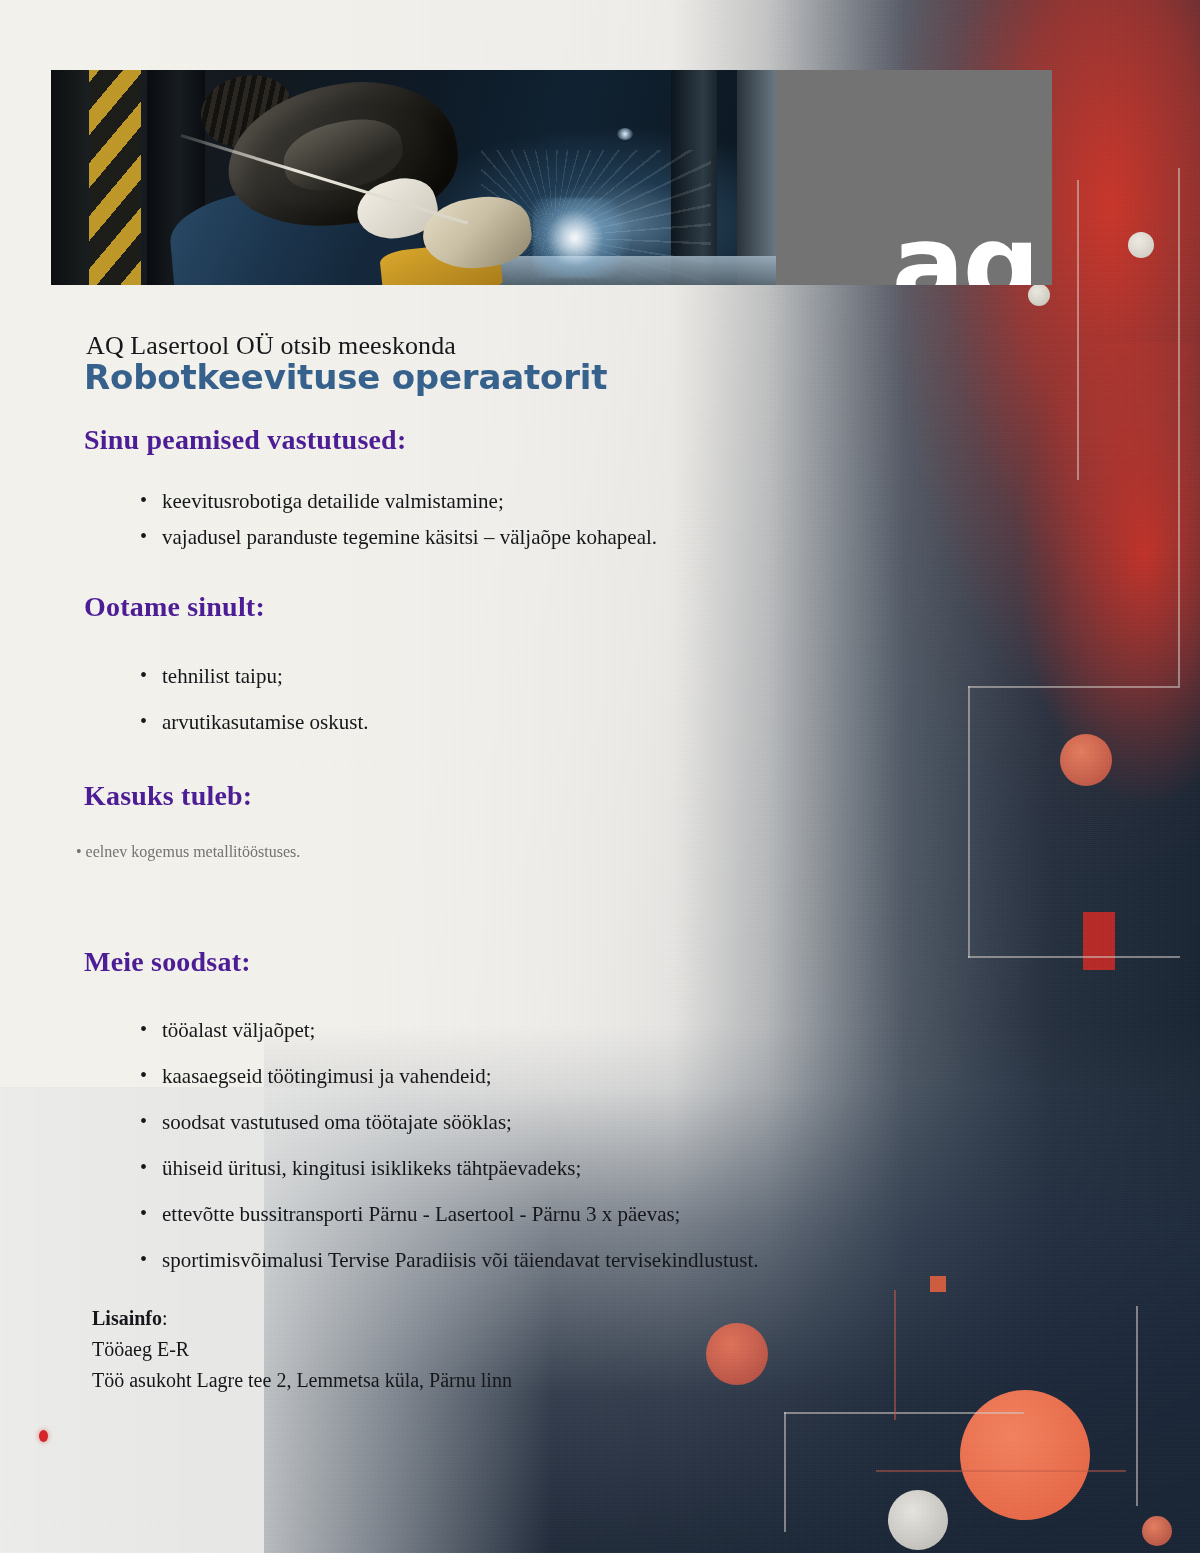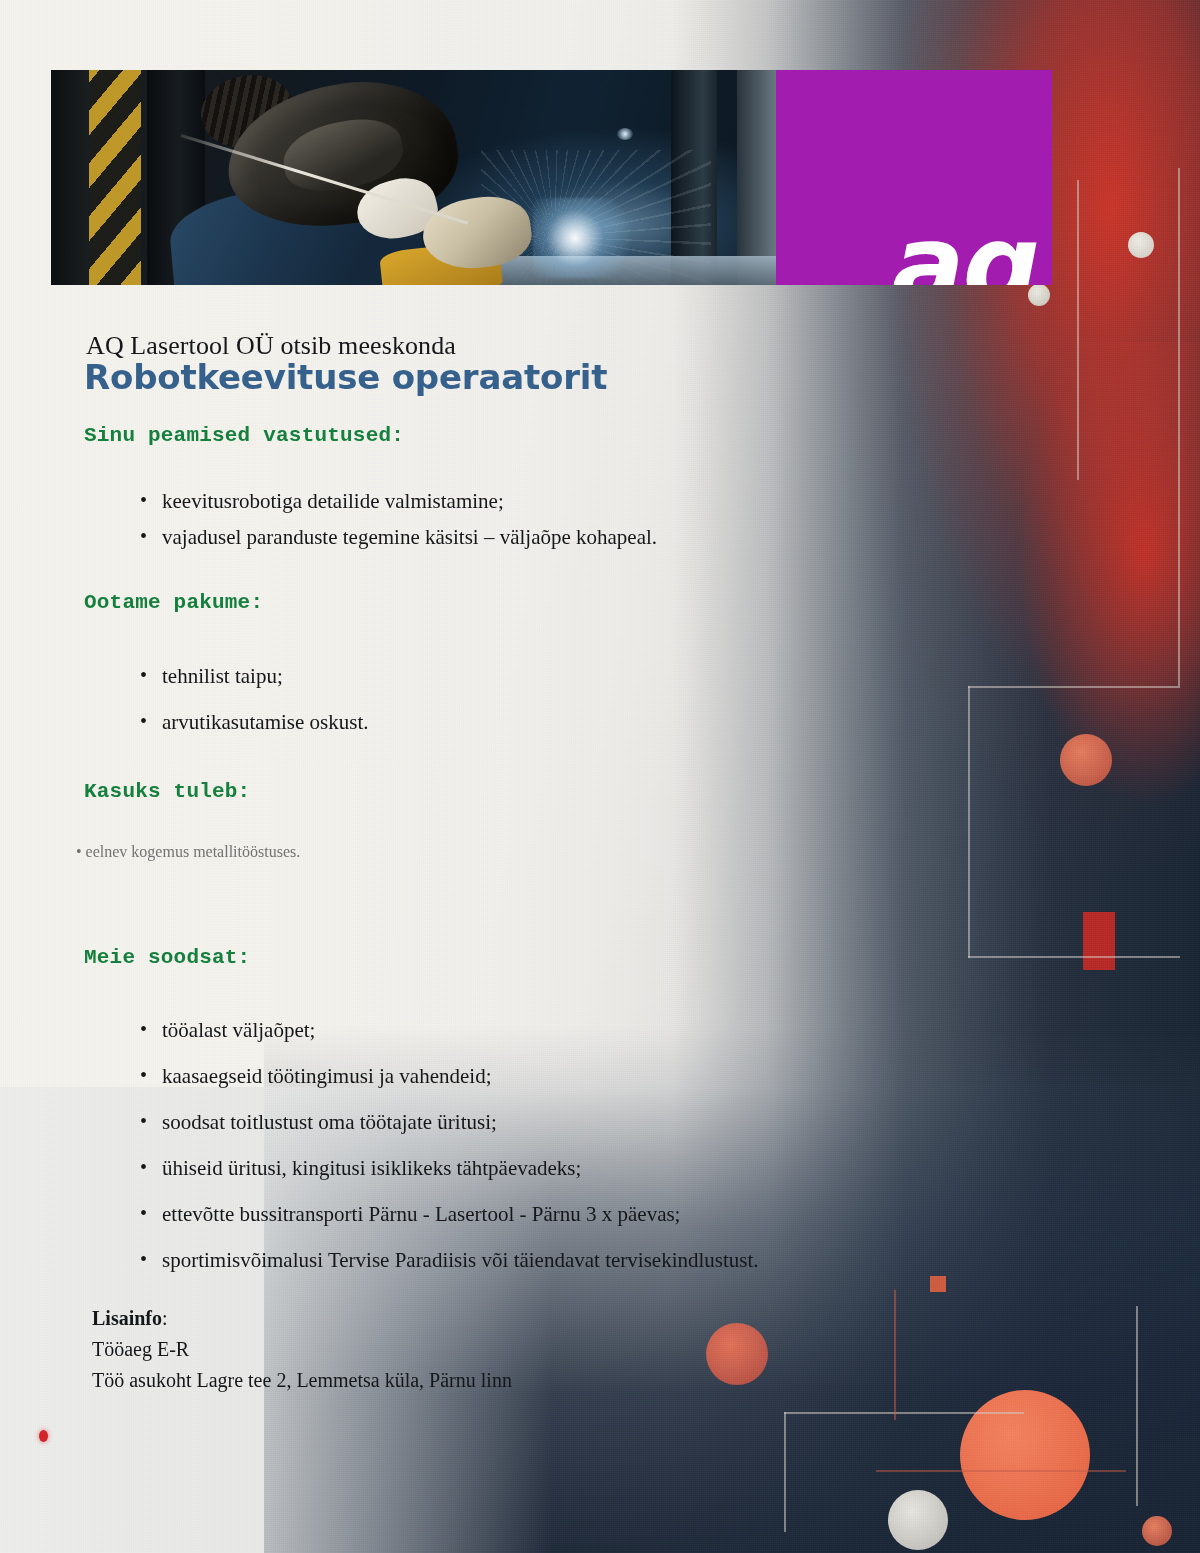--- a/index.html
+++ b/index.html
@@ -209,23 +209,22 @@
     background: radial-gradient(circle, #dff0ff 0%, rgba(160,200,230,.25) 70%, rgba(0,0,0,0) 100%);
     border-radius: 50%;
   }
 
   .banner-red {
     position: absolute;
     left: 725px;
     top: 0;
     width: 276px;
     height: 215px;
-    background: #a21caf;
+    background: #737373;
     overflow: hidden;
-    font-style: italic;
   }
   .aq-logo {
     position: absolute;
     right: 14px;
     bottom: -34px;
     font-family: "DejaVu Sans", sans-serif;
     font-weight: 700;
     font-size: 108px;
     line-height: 1;
     letter-spacing: -2px;
@@ -257,24 +256,23 @@
     font-size: 34px;
     color: #35618c;
     letter-spacing: -.2px;
     margin-top: 9px;
   }
 
   .sec-head {
     position: absolute;
     left: 84px;
     font-weight: 700;
-    font-size: 21px;
-    color: #15803d;
+    font-size: 28px;
+    color: #4c1d95;
     letter-spacing: .2px;
-    font-family: Liberation Mono, monospace;
   }
   .bullets {
     position: absolute;
     left: 84px;
     margin: 16px;
     padding: 0 0 0 40px;
     list-style: none;
     font-size: 21px;
     color: #15171a;
   }
@@ -388,34 +386,34 @@
 
     <div class="kicker">AQ Lasertool OÜ otsib meeskonda</div>
     <div class="title">Robotkeevituse operaatorit</div>
 
     <div class="sec-head" style="top:424px;">Sinu peamised vastutused:</div>
     <ul class="bullets b-tight" style="top:467px;">
       <li>keevitusrobotiga detailide valmistamine;</li>
       <li>vajadusel paranduste tegemine käsitsi – väljaõpe kohapeal.</li>
     </ul>
 
-    <div class="sec-head" style="top:591px;">Ootame pakume:</div>
+    <div class="sec-head" style="top:591px;">Ootame sinult:</div>
     <ul class="bullets b-loose" style="top:637px;">
       <li>tehnilist taipu;</li>
       <li>arvutikasutamise oskust.</li>
     </ul>
 
     <div class="sec-head" style="top:780px;">Kasuks tuleb:</div>
     <div class="plain-bullet" style="top:843px;">• eelnev kogemus metallitööstuses.</div>
 
     <div class="sec-head" style="top:946px;">Meie soodsat:</div>
     <ul class="bullets b-loose" style="top:991px;">
       <li>tööalast väljaõpet;</li>
       <li>kaasaegseid töötingimusi ja vahendeid;</li>
-      <li>soodsat toitlustust oma töötajate üritusi;</li>
+      <li>soodsat vastutused oma töötajate sööklas;</li>
       <li>ühiseid üritusi, kingitusi isiklikeks tähtpäevadeks;</li>
       <li>ettevõtte bussitransporti Pärnu - Lasertool - Pärnu 3 x päevas;</li>
       <li>sportimisvõimalusi Tervise Paradiisis või täiendavat tervisekindlustust.</li>
     </ul>
 
     <div class="lisainfo-block" style="top:1303px;">
       <div>
         <span class="lisainfo-label">Lisainfo</span><span>:</span>
       </div>
       <div>Tööaeg E-R</div>

